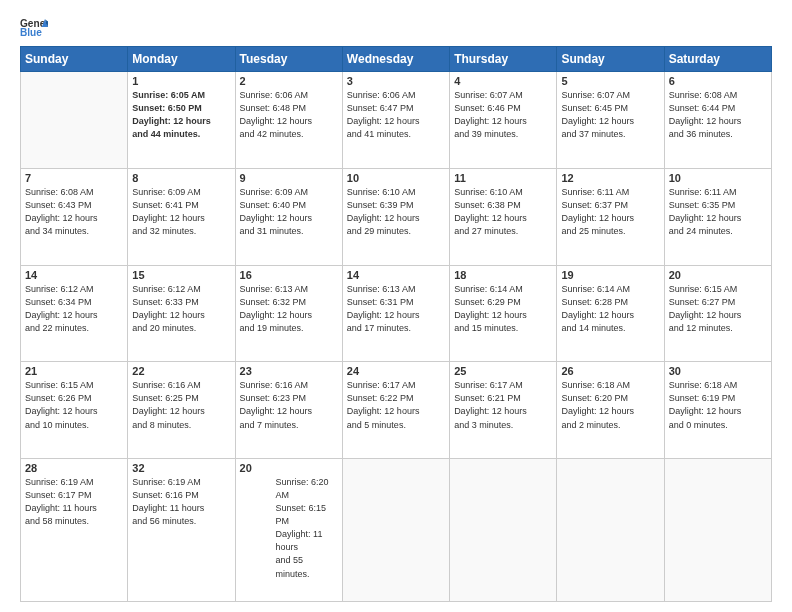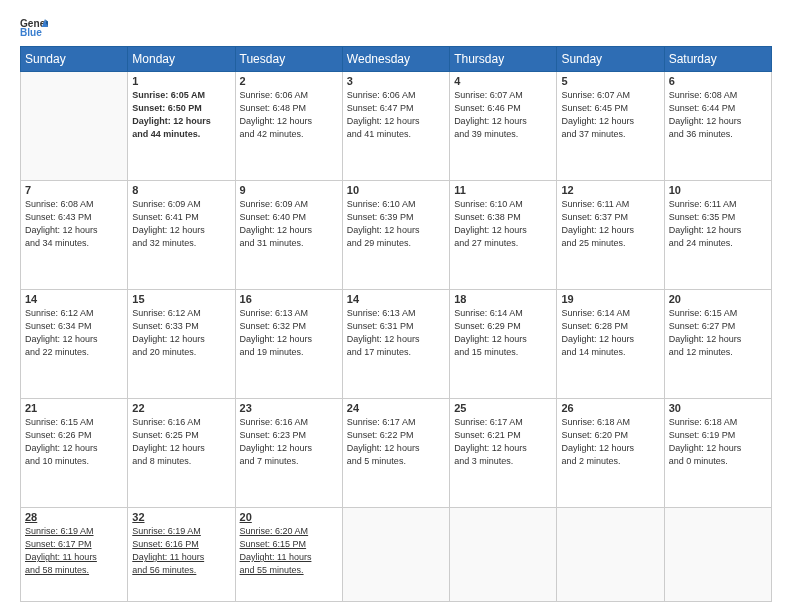--- a/index.html
+++ b/index.html
@@ -51,21 +51,21 @@
       width: 100%;
       table-layout: fixed;
     }
     .calendar th {
       background: #2e6db4;
       color: #fff;
       font-size: 12px;
       padding: 5px 4px;
       border: 1px solid #2060a0;
       text-align: left;
-      font-weight: normal;
+      font-weight: bold;
     }
     .calendar td {
       border: 1px solid #ccc;
       vertical-align: top;
       padding: 3px 4px;
       font-size: 9.5px;
       color: #333;
       height: 85px;
     }
     .day-num {
@@ -77,21 +77,20 @@
     .day-info {
       font-size: 9px;
       line-height: 1.45;
       color: #333;
     }
     .empty-cell {
       background: #f9f9f9;
     }
     tr:last-child td {
       height: 70px;
-      text-decoration: underline;
     }
   </style>
 </head>
 <body>
 
 <div class="page">
   <div class="header">
     <div class="logo">
       <svg class="logo-icon" viewBox="0 0 36 28" xmlns="http://www.w3.org/2000/svg">
         <text x="0" y="14" font-size="13" font-weight="bold" fill="#333">General</text>
@@ -331,21 +330,21 @@
           </td>
           <td>
             <span class="day-num">32</span>
             <div class="day-info" style="white-space: pre-line;">Sunrise: 6:19 AM
 Sunset: 6:16 PM
 Daylight: 11 hours
 and 56 minutes.</div>
           </td>
           <td>
             <span class="day-num">20</span>
-            <div class="day-info" style="white-space: pre-line;">Sunrise: 6:20 AM
+            <div class="day-info" style="white-space: pre-line; margin-left: 36px;">Sunrise: 6:20 AM
 Sunset: 6:15 PM
 Daylight: 11 hours
 and 55 minutes.</div>
           </td>
           <td class="empty-cell"></td>
           <td class="empty-cell"></td>
           <td class="empty-cell"></td>
           <td class="empty-cell"></td>
         </tr>
       </tbody>

